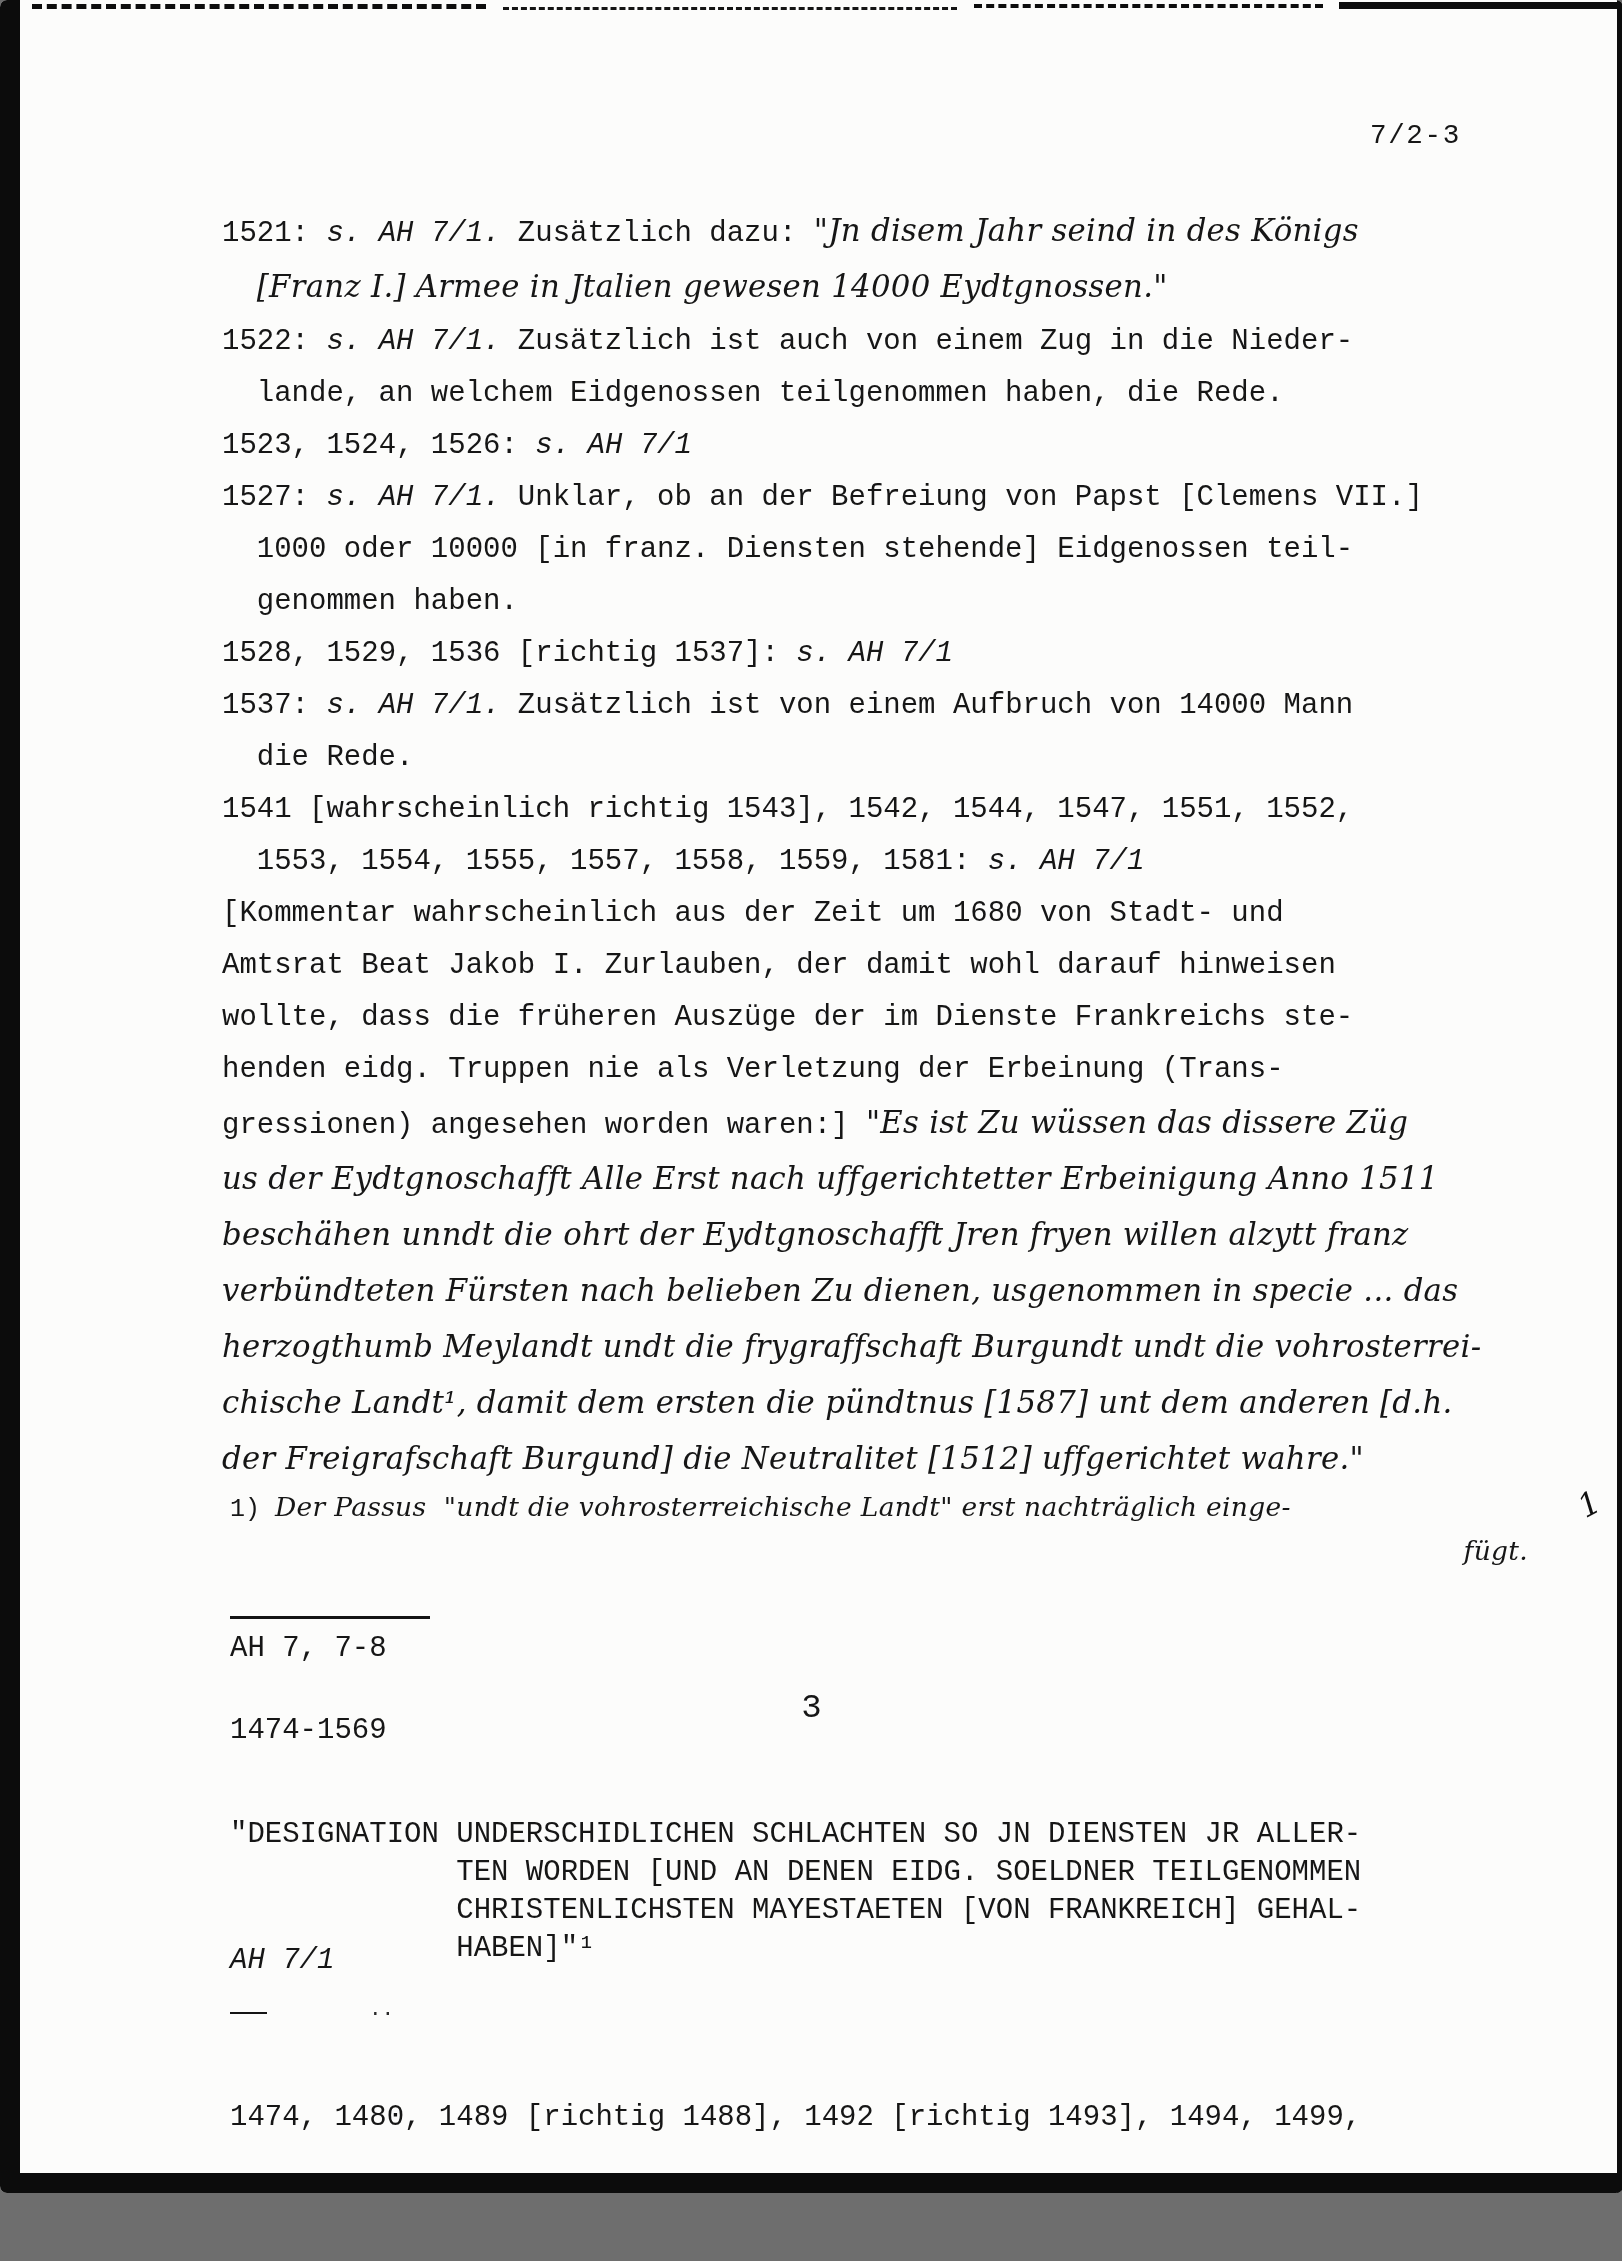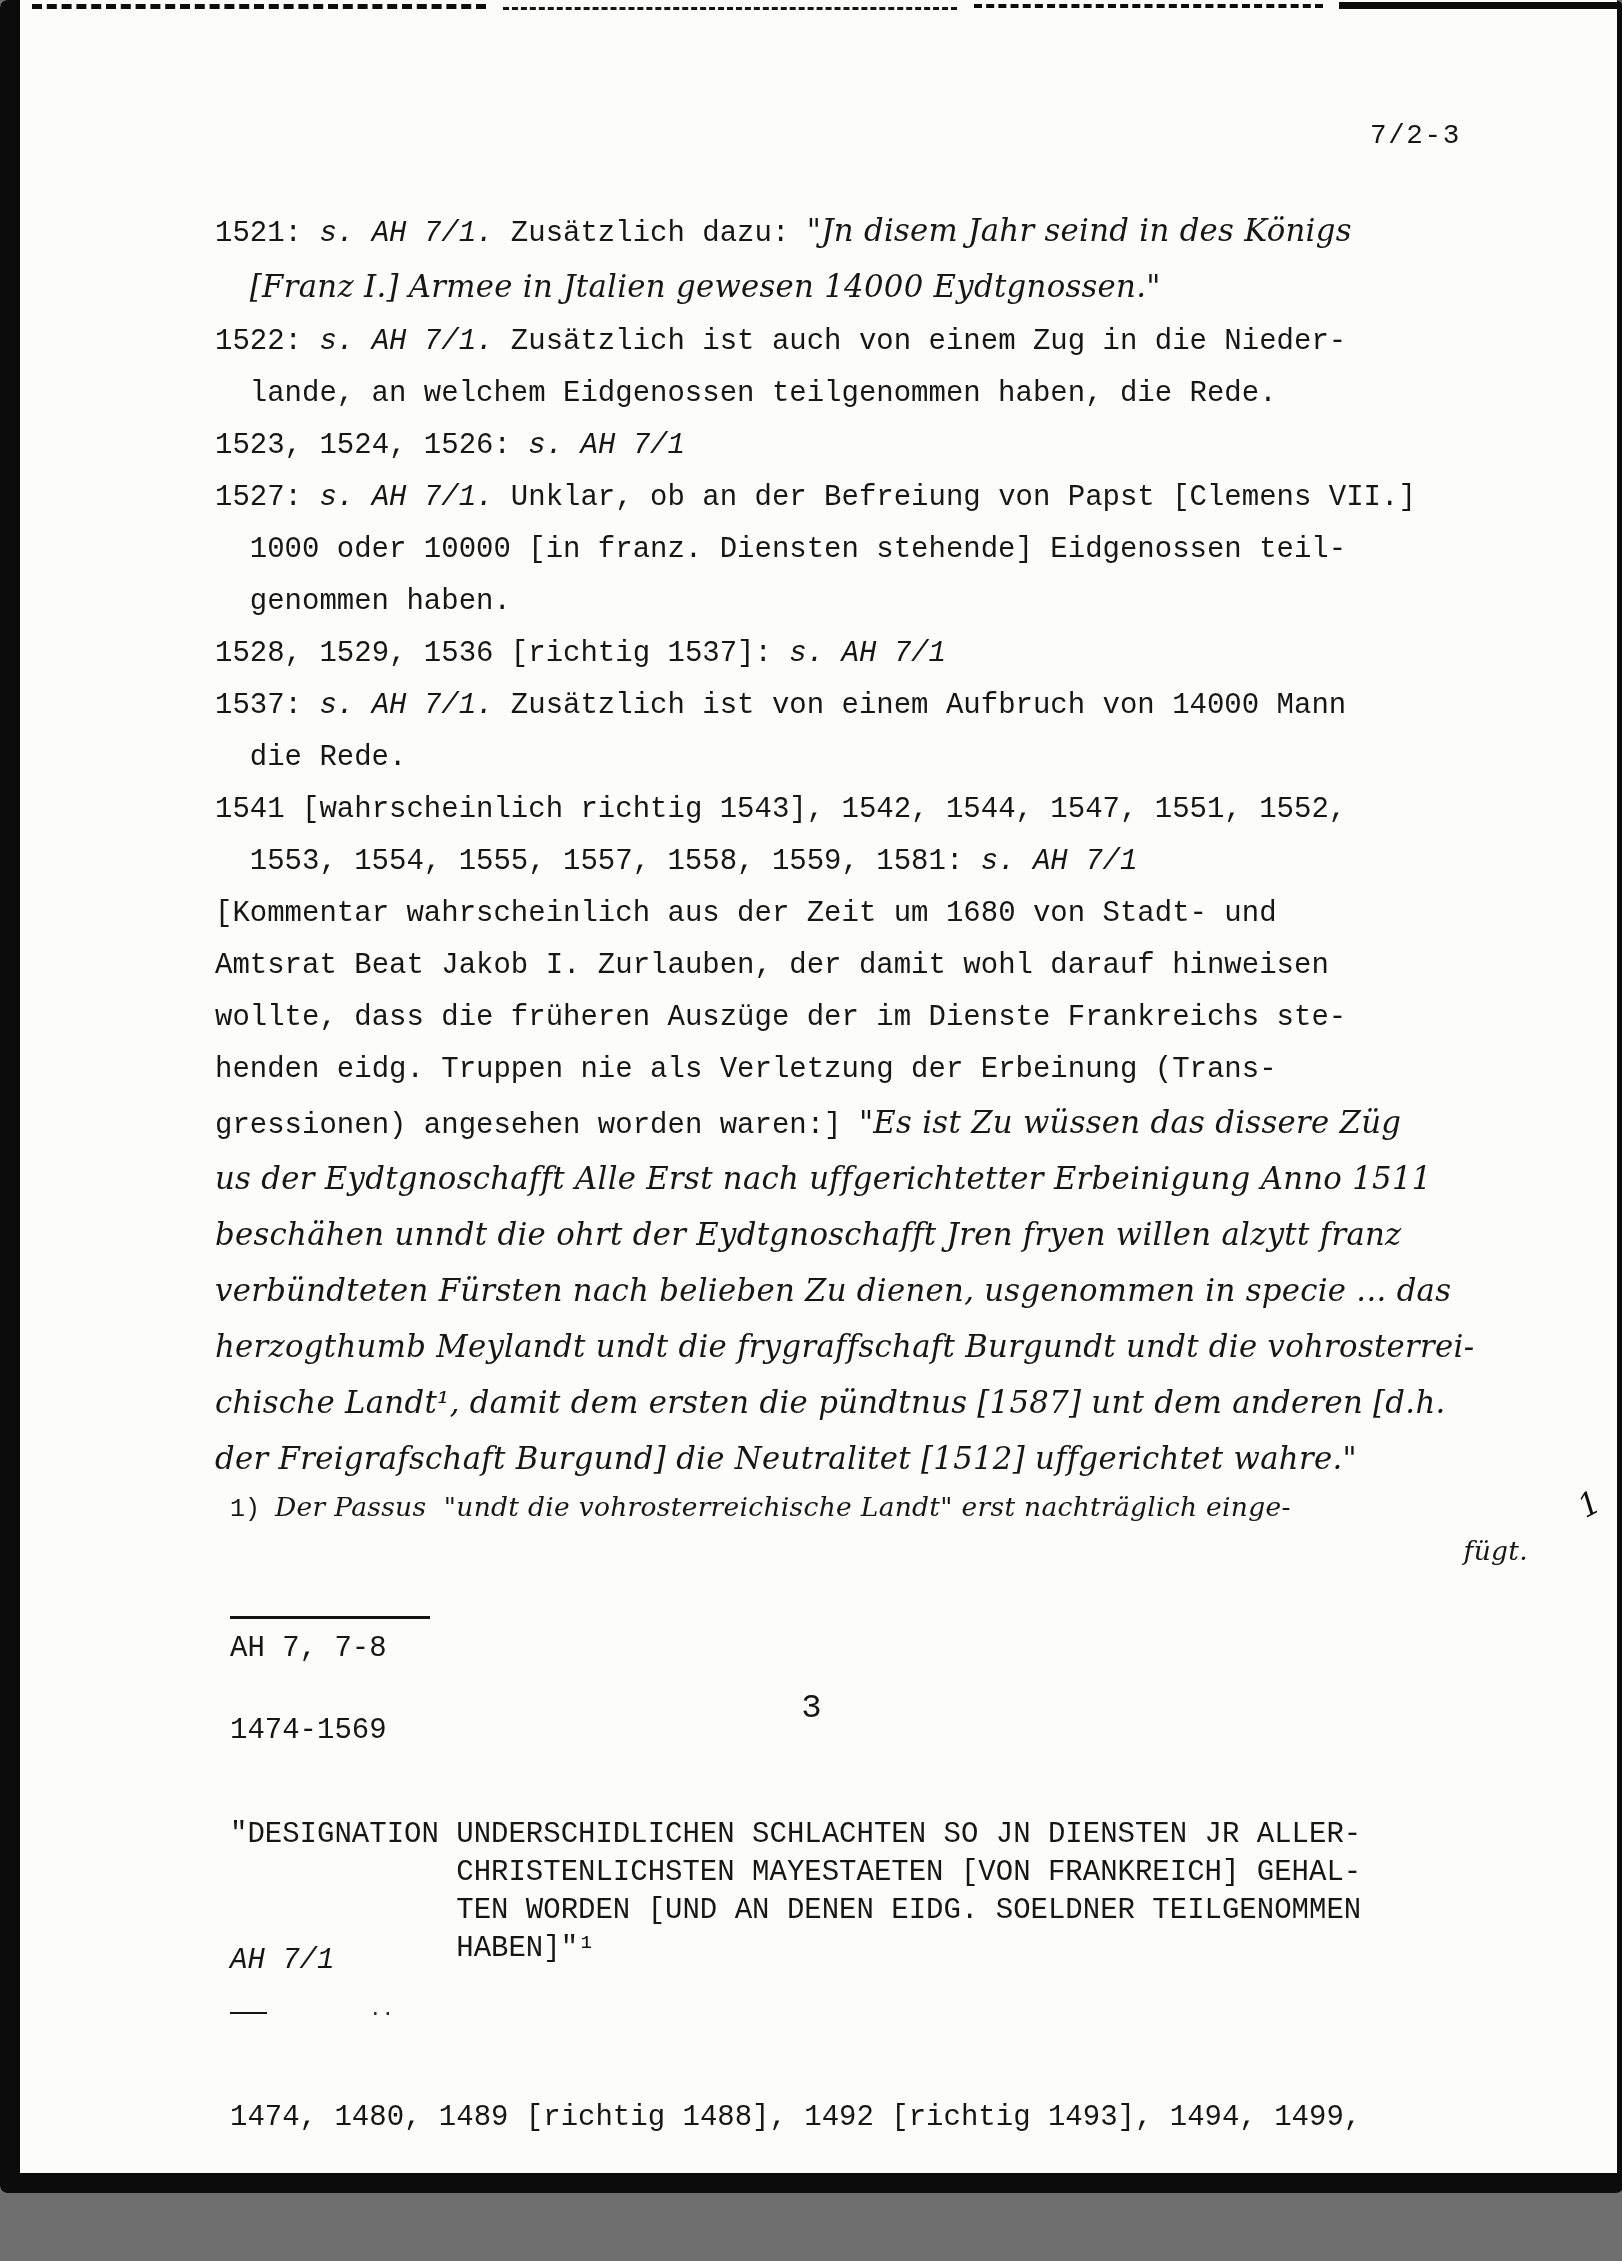--- a/index.html
+++ b/index.html
@@ -20,21 +20,21 @@
   .edge-right { position:absolute; right:0; top:0; width:5.7px; height:2261px; background:#0c0c0c; }
   .edge-bottom{ position:absolute; left:19.5px; right:0; bottom:0; height:20px; background:#0c0c0c; }
   .edge-top-dash-1 { position:absolute; left:32px;  top:4px;  width:454px; border-top:5.7px dashed #0d0d0d; }
   .edge-top-dash-2 { position:absolute; left:503px; top:6.5px;  width:454px; border-top:3.2px dashed #141414; }
   .edge-top-dash-3 { position:absolute; left:974px;top:4px;  width:349px; border-top:4.9px dashed #0d0d0d; }
   .edge-top-solid  { position:absolute; left:1339px;top:1.6px;  width:280px; height:7.3px; background:#0c0c0c; }
 
   
   .page-number { position:absolute; left:1370px; top:120px; font-size:27.6px; letter-spacing:1.6px; }
 
-  .main-text   { position:absolute; left:215px; top:204px; width:1371px; font-size:29px; }
+  .main-text   { position:absolute; left:222px; top:204px; width:1371px; font-size:29px; }
   .main-text .line { line-height:52px; white-space:pre; }
 
   .footnote    { position:absolute; left:230px; top:1486px; width:1298px; font-size:25px; }
   .footnote .line { line-height:41px; white-space:pre; }
 
   .rule-1 { position:absolute; left:230px; top:1616px; width:200px; height:3.2px; background:#141414; }
   .rule-2 { position:absolute; left:230px; top:2012px; width:37px;  height:2.4px; background:#141414; }
   .stray-dots { position:absolute; left:369px; top:1998px; font-size:21px; color:#2a2a2a; }
 
   .archive-ref   { position:absolute; left:230px; top:1632px; font-size:29px; }
@@ -107,22 +107,22 @@
     </div>
 
   <div class="rule-1"></div>
 
   <div class="archive-ref">AH 7, 7-8</div>
   <div class="section-number">3</div>
   <div class="year-range">1474-1569</div>
 
   <div class="designation">
       <div class="line"><span class="s-n">"DESIGNATION UNDERSCHIDLICHEN SCHLACHTEN SO JN DIENSTEN JR ALLER-</span></div>
+      <div class="line" style="padding-left: 13ch;"><span class="s-n">TEN WORDEN [UND AN DENEN EIDG. SOELDNER TEILGENOMMEN</span></div>
       <div class="line" style="padding-left: 13ch;"><span class="s-n">CHRISTENLICHSTEN MAYESTAETEN [VON FRANKREICH] GEHAL-</span></div>
-      <div class="line" style="padding-left: 13ch;"><span class="s-n">TEN WORDEN [UND AN DENEN EIDG. SOELDNER TEILGENOMMEN</span></div>
       <div class="line" style="padding-left: 13ch;"><span class="s-n">HABEN]"¹</span></div>
     </div>
 
   <div class="archive-ref-2">AH 7/1</div>
 
   <div class="rule-2"></div>
   <div class="stray-dots">..</div>
 
   <div class="closing-line">
       <div class="line"><span class="s-n">1474, 1480, 1489 [richtig 1488], 1492 [richtig 1493], 1494, 1499,</span></div>

